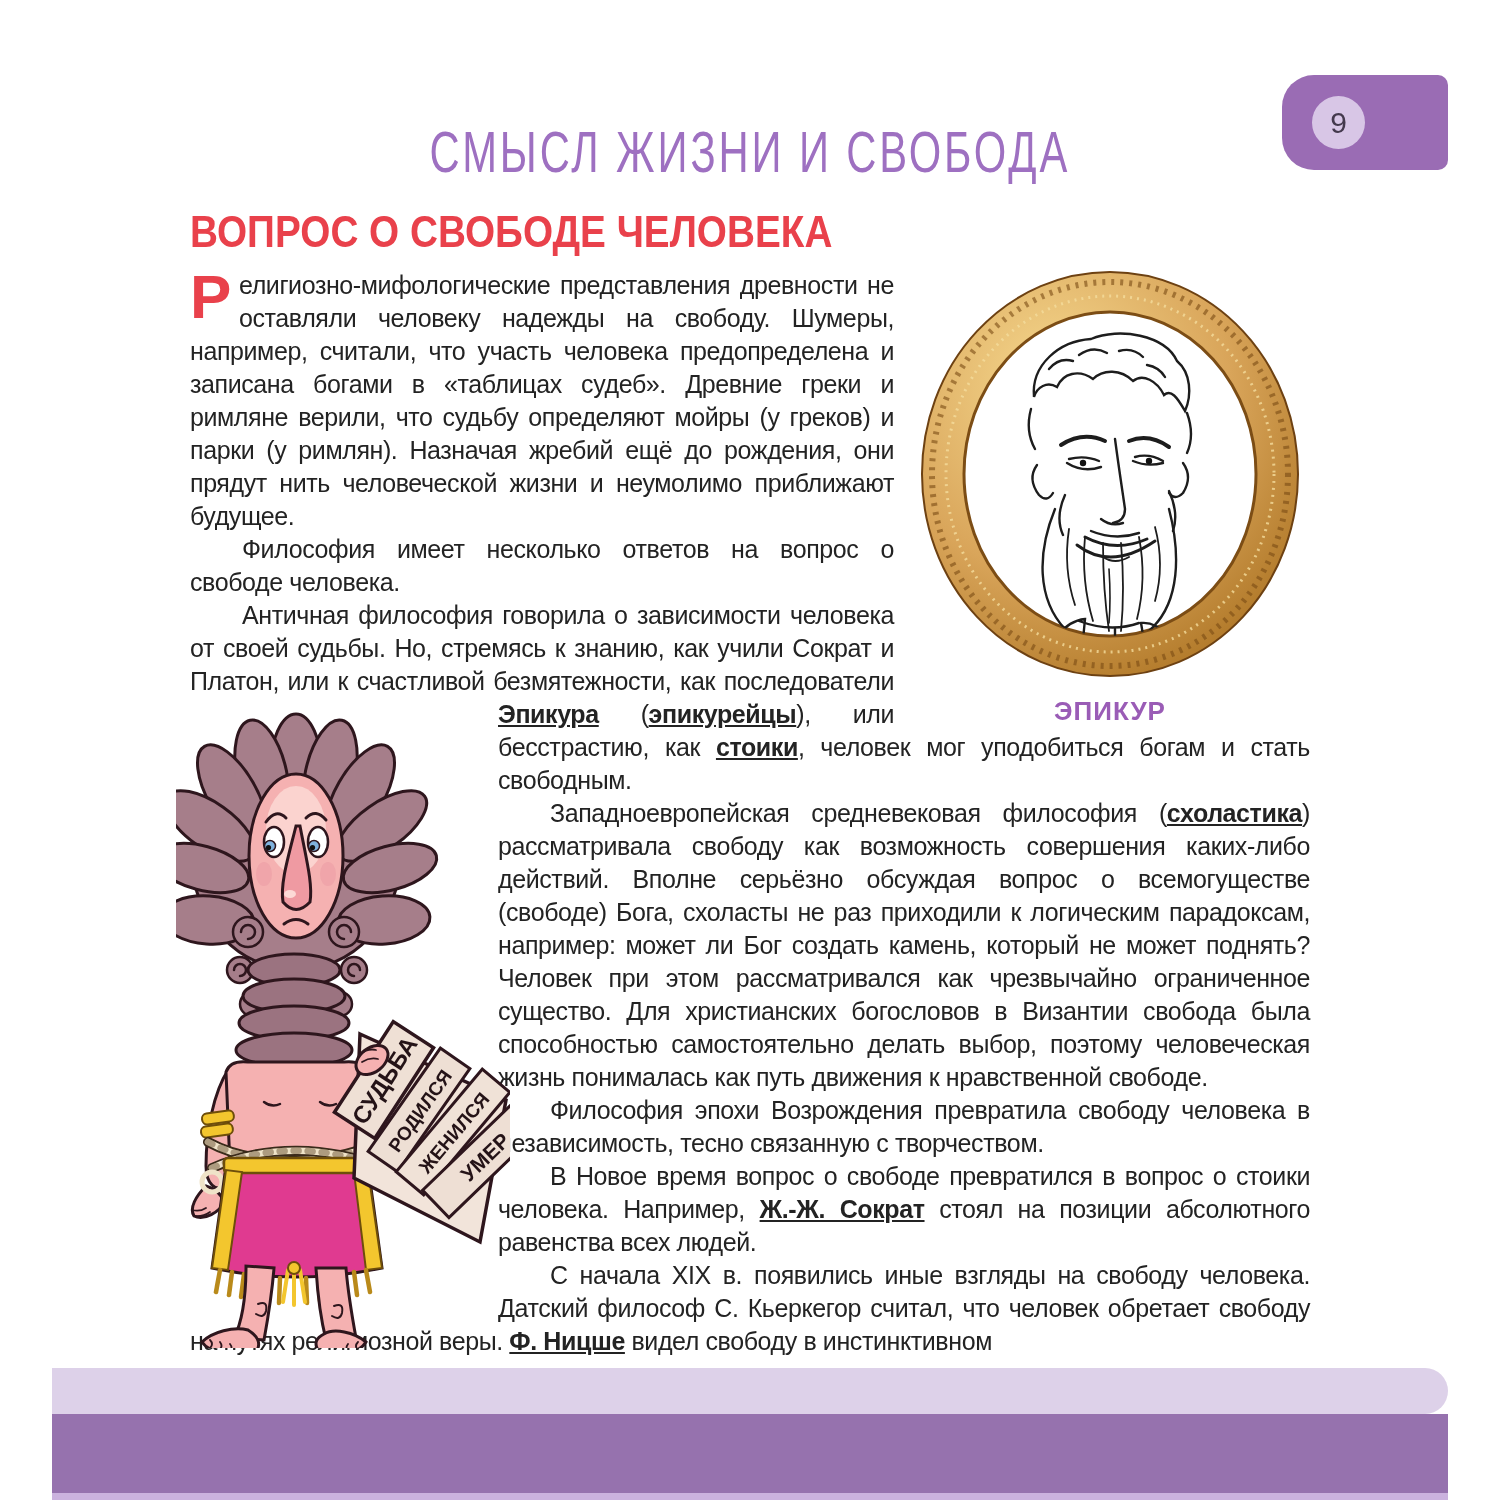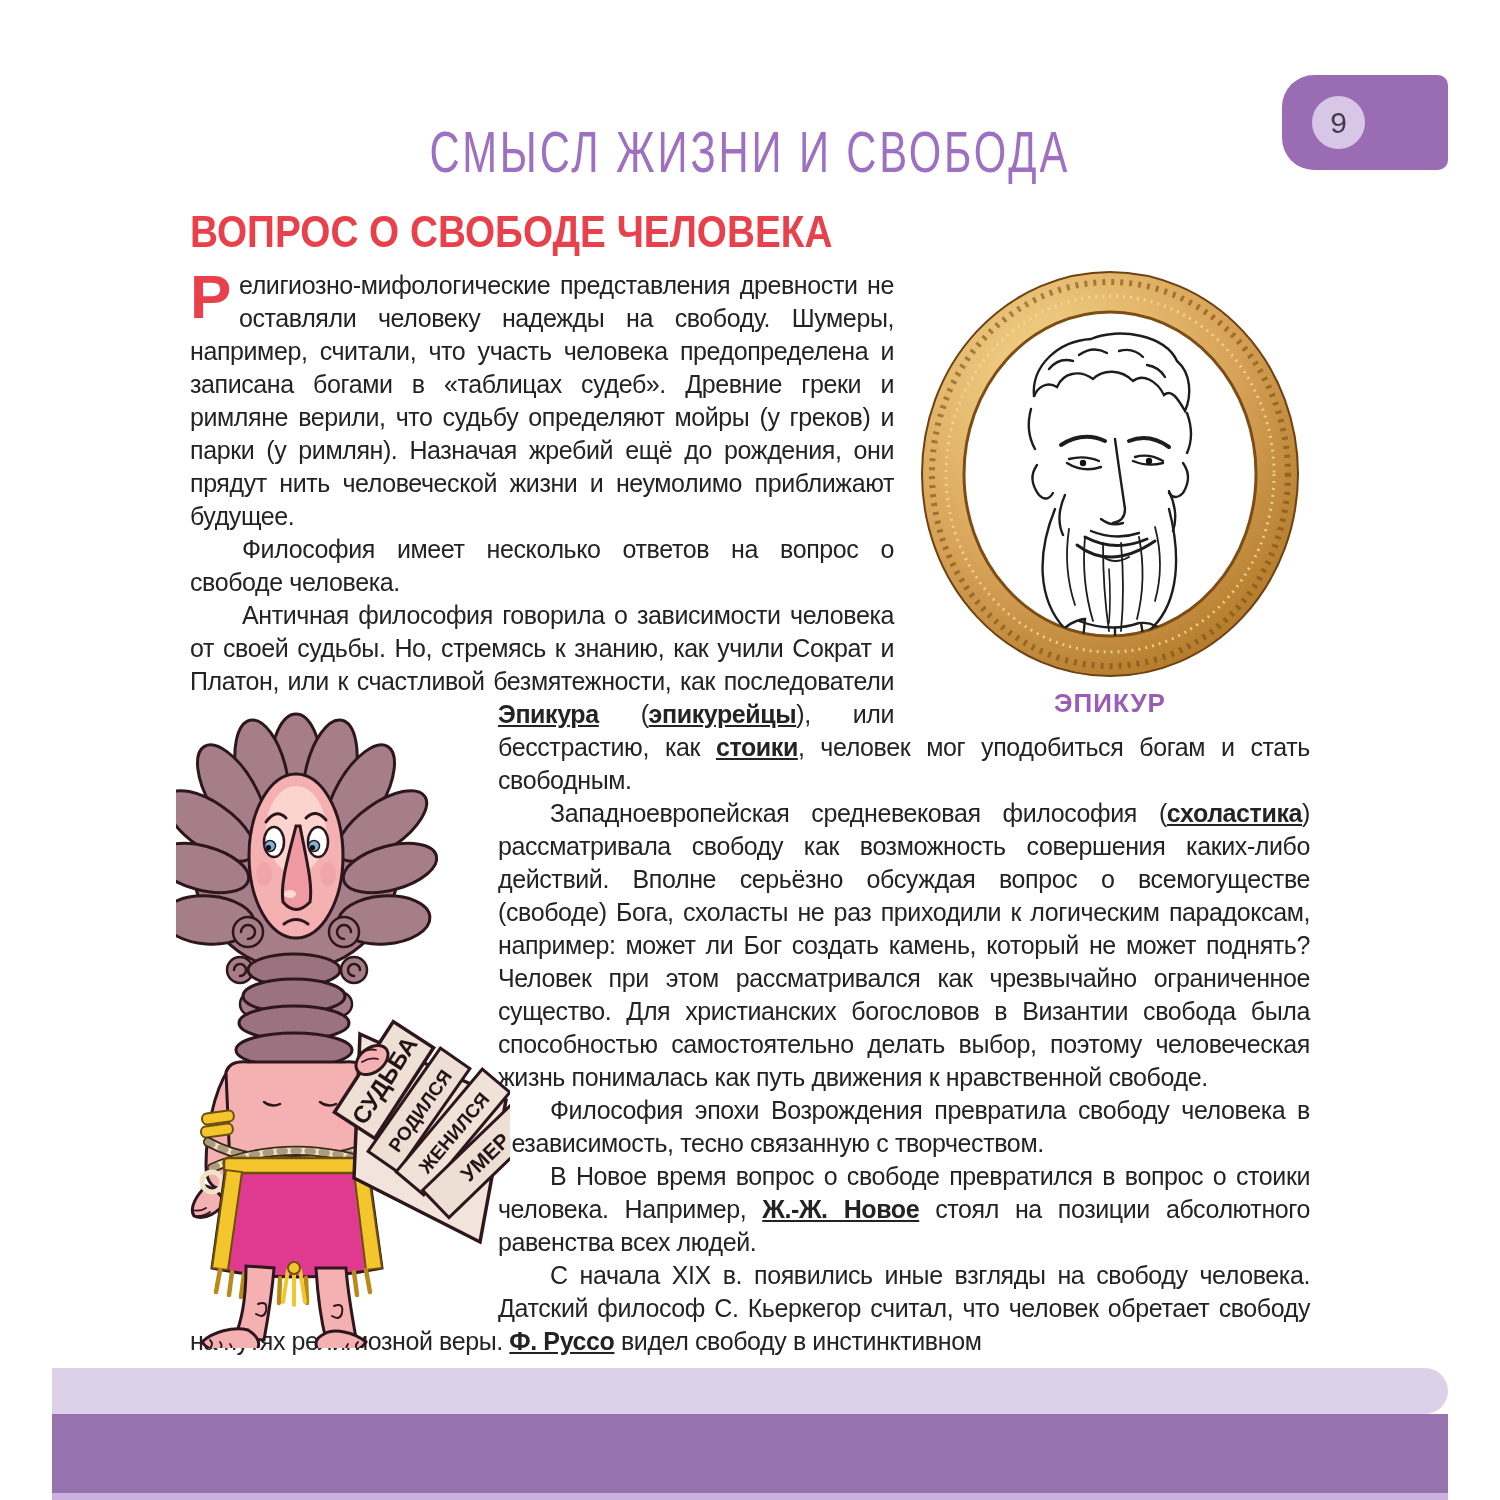--- a/index.html
+++ b/index.html
@@ -20,21 +20,21 @@
             color:var(--heading-red,#e9414b);transform:scaleX(.88);transform-origin:left center;}
   
   .article{position:relative;margin:12px 0 0 190px;width:1120px;font-size:25px;line-height:33px;
            text-align:justify;color:#232323;letter-spacing:-.4px;}
   .para{margin:0;}
   .para.indent{text-indent:52px;}
   .b{font-weight:700;text-decoration:underline;}
   .dropcap{float:left;font-size:62px;line-height:50px;padding:3px 8px 0 0;
            color:var(--heading-red,#e9414b);font-weight:700;}
   .portrait-box{float:right;width:400px;height:458px;margin:0 0 4px 16px;text-align:center;text-indent:0;}
-  .portrait-caption{margin-top:0;font-size:26px;font-weight:700;letter-spacing:1px;
+  .portrait-caption{margin-top:8px;font-size:26px;font-weight:700;letter-spacing:1px;
            color:var(--caption-purple,#9a5cb6);}
   .figure-spacer{float:left;width:304px;height:620px;margin:4px 14px 0 -10px;}
   .cartoon{position:absolute;left:176px;top:708px;width:334px;height:640px;}
   
   .footer-light{position:absolute;left:52px;top:1368px;width:1396px;height:46px;
            background:var(--footer-light,#ddd1e9);border-radius:0 23px 23px 0;}
   .footer-dark{position:absolute;left:52px;top:1414px;width:1396px;height:79px;
            background:var(--footer-dark,#9672ae);}
   .footer-strip{position:absolute;left:52px;top:1493px;width:1396px;height:7px;
            background:var(--footer-strip,#cbb2de);}
@@ -126,22 +126,22 @@
         </g>
       </svg>
       <div class="portrait-caption">ЭПИКУР</div>
     </div>
 
   <p class="para"><span class="dropcap">Р</span><span>елигиозно-мифологические представления древности не оставляли человеку надежды на свободу. Шумеры, например, считали, что участь человека предопределена и записана богами в «таблицах судеб». Древние греки и римляне верили, что судьбу определяют мойры (у греков) и парки (у римлян). Назначая жребий ещё до рождения, они прядут нить человеческой жизни и неумолимо приближают будущее.</span></p>
       <p class="para indent"><span>Философия имеет несколько ответов на вопрос о свободе человека.</span></p>
       <p class="para indent"><span>Античная философия говорила о зависимости человека от своей судьбы. Но, стремясь к знанию, как учили Сократ и Платон, или к счастливой безмятежности, как </span><span class="figure-spacer"></span><span>последователи </span><span class="b">Эпикура</span><span> (</span><span class="b">эпикурейцы</span><span>), или бесстрастию, как </span><span class="b">стоики</span><span>, человек мог уподобиться богам и стать свободным.</span></p>
       <p class="para indent"><span>Западноевропейская средневековая философия (</span><span class="b">схоластика</span><span>) рассматривала свободу как возможность совершения каких-либо действий. Вполне серьёзно обсуждая вопрос о всемогуществе (свободе) Бога, схоласты не раз приходили к логическим парадоксам, например: может ли Бог создать камень, который не может поднять? Человек при этом рассматривался как чрезвычайно ограниченное существо. Для христианских богословов в Византии свобода была способностью самостоятельно делать выбор, поэтому человеческая жизнь понималась как путь движения к нравственной свободе.</span></p>
       <p class="para indent"><span>Философия эпохи Возрождения превратила свободу человека в независимость, тесно связанную с творчеством.</span></p>
-      <p class="para indent"><span>В Новое время вопрос о свободе превратился в вопрос о стоики человека. Например, </span><span class="b">Ж.-Ж. Новое</span><span> стоял на позиции абсолютного равенства всех людей.</span></p>
-      <p class="para indent"><span>С начала XIX в. появились иные взгляды на свободу человека. Датский философ С. Кьеркегор считал, что человек обретает свободу на путях религиозной веры. </span><span class="b">Ф. Руссо</span><span> видел свободу в инстинктивном</span></p>
+      <p class="para indent"><span>В Новое время вопрос о свободе превратился в вопрос о стоики человека. Например, </span><span class="b">Ж.-Ж. Сократ</span><span> стоял на позиции абсолютного равенства всех людей.</span></p>
+      <p class="para indent"><span>С начала XIX в. появились иные взгляды на свободу человека. Датский философ С. Кьеркегор считал, что человек обретает свободу на путях религиозной веры. </span><span class="b">Ф. Ницше</span><span> видел свободу в инстинктивном</span></p>
     </div>
 
   <svg class="cartoon" viewBox="0 0 334 640">
     <g stroke="#2e161d" stroke-width="3" stroke-linecap="round">
 
       <ellipse cx="120" cy="150" rx="104" ry="112" fill="#a67e8a"></ellipse>
 
       <g fill="#a67e8a">
         <ellipse cx="120" cy="64" rx="26" ry="58"></ellipse>
         <ellipse cx="86" cy="68" rx="25" ry="57" transform="rotate(-12 86 68)"></ellipse>

